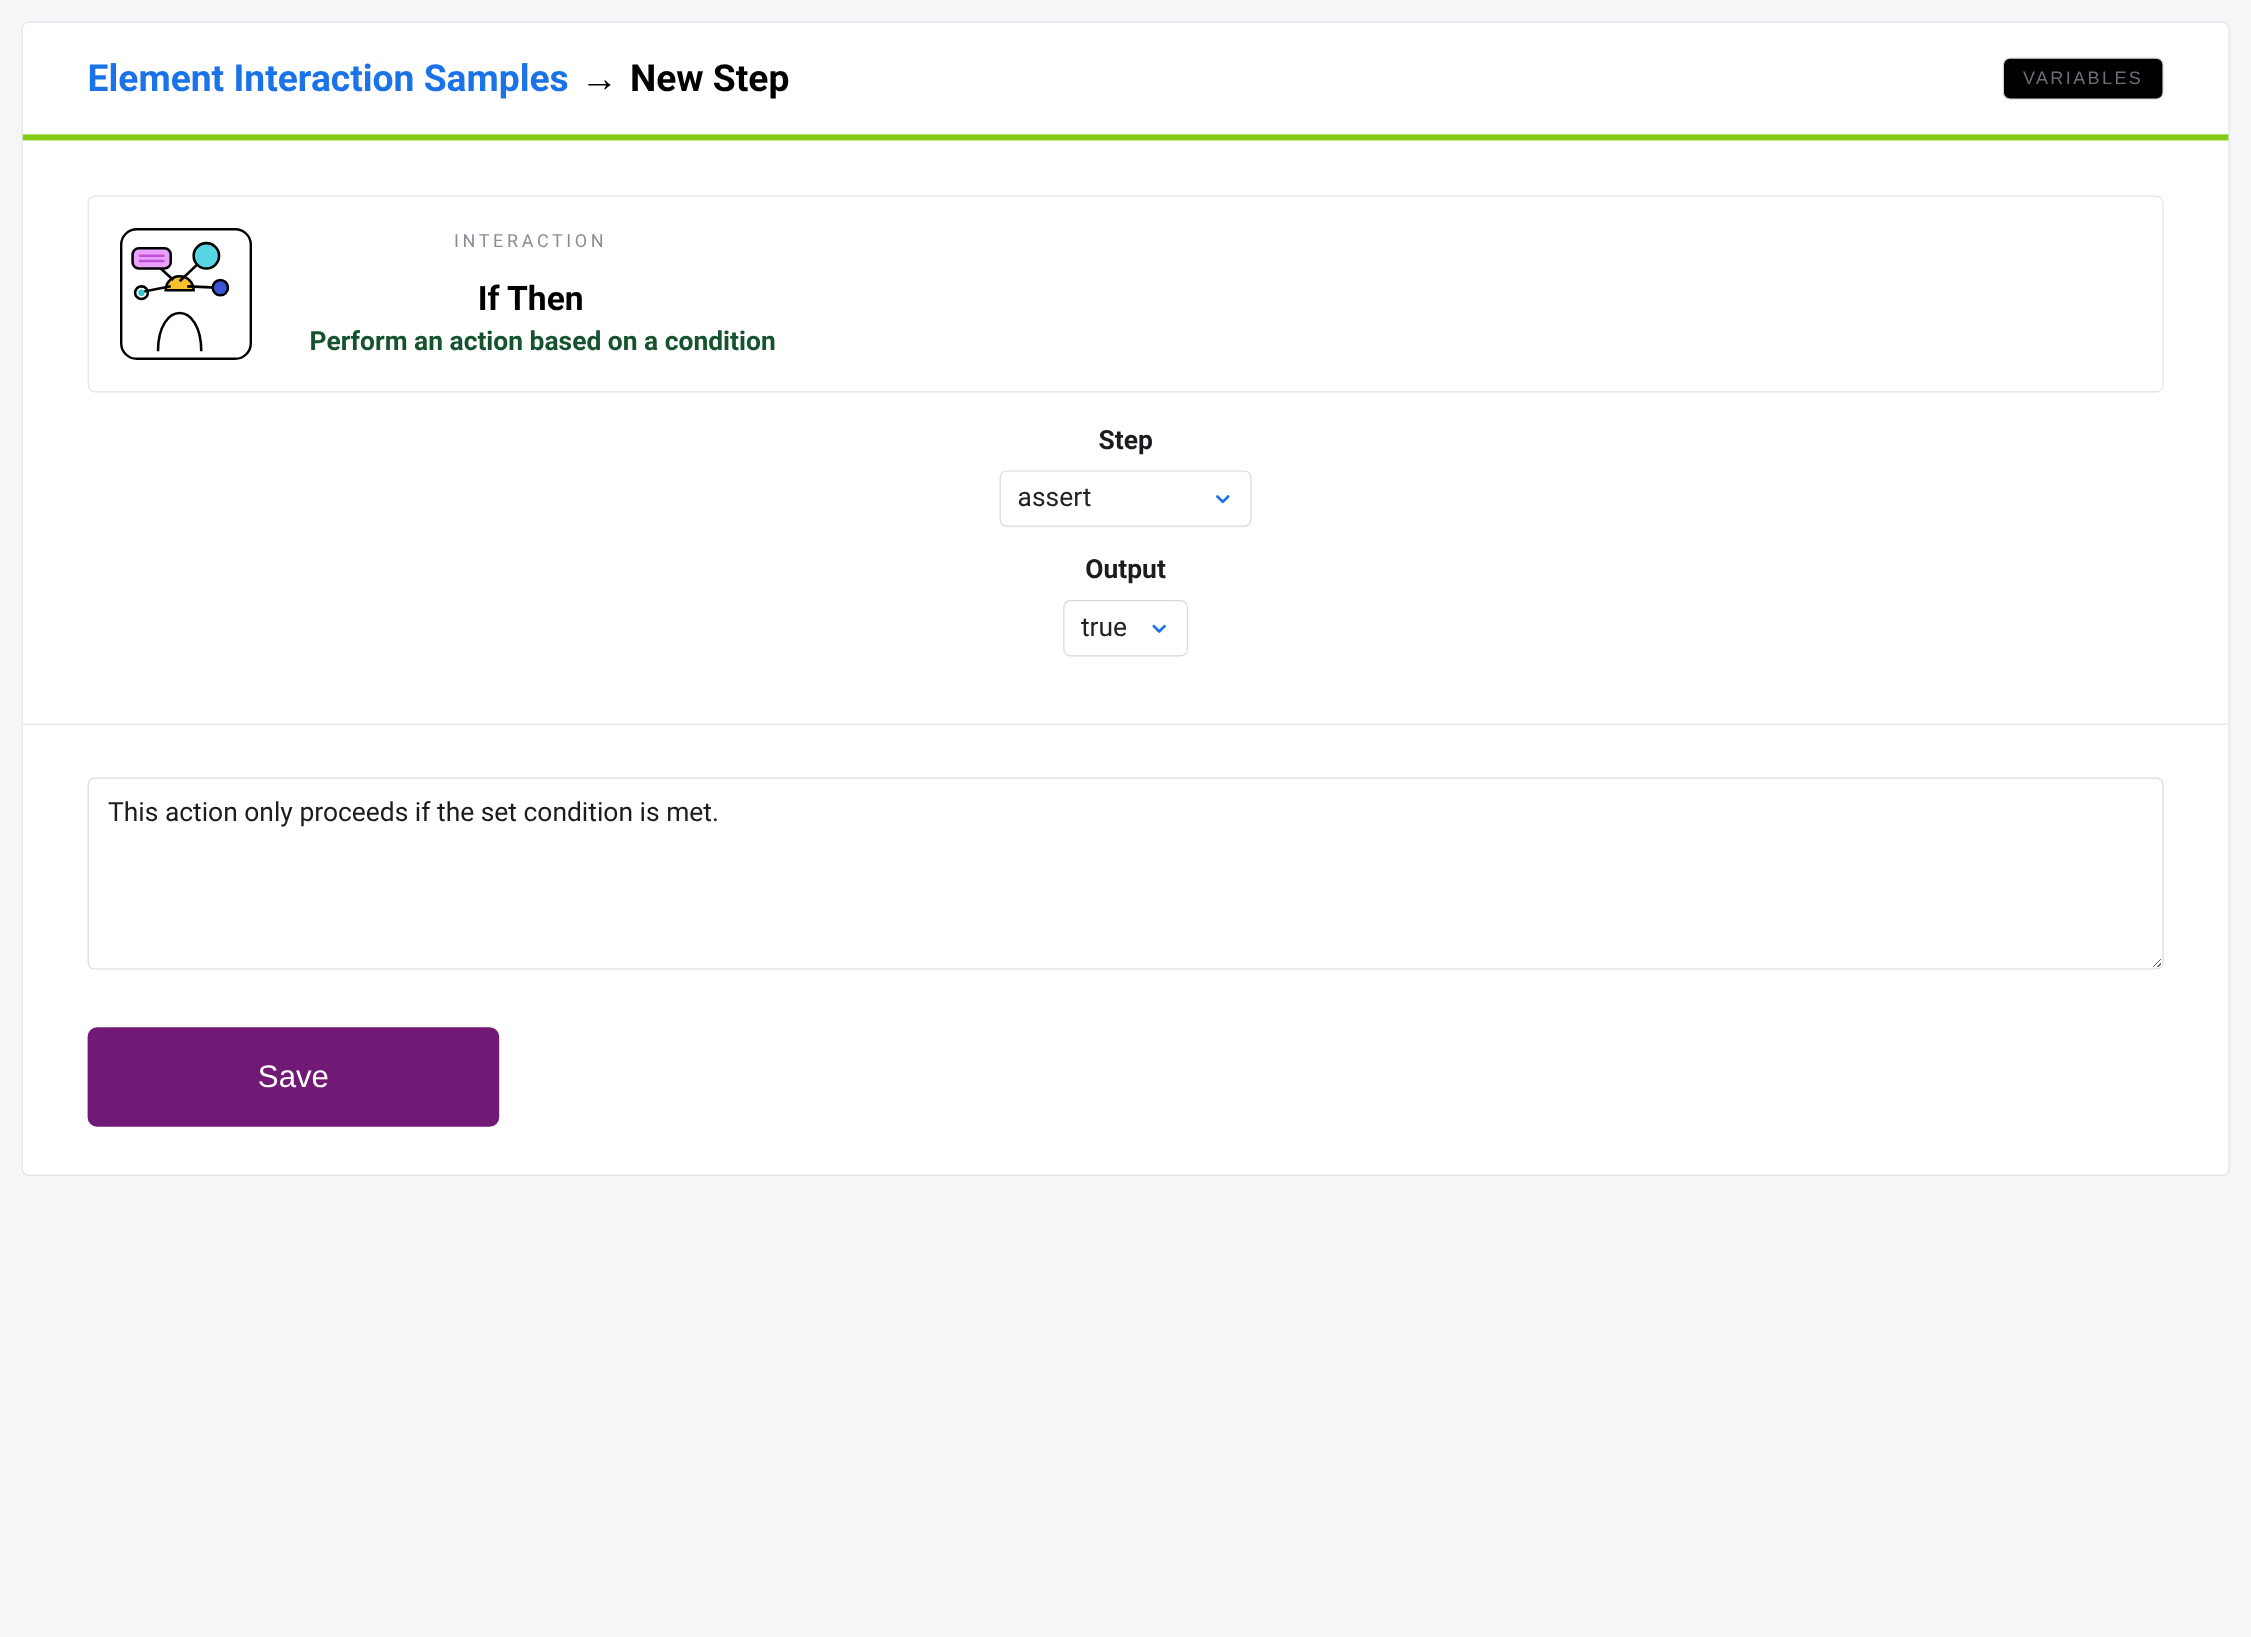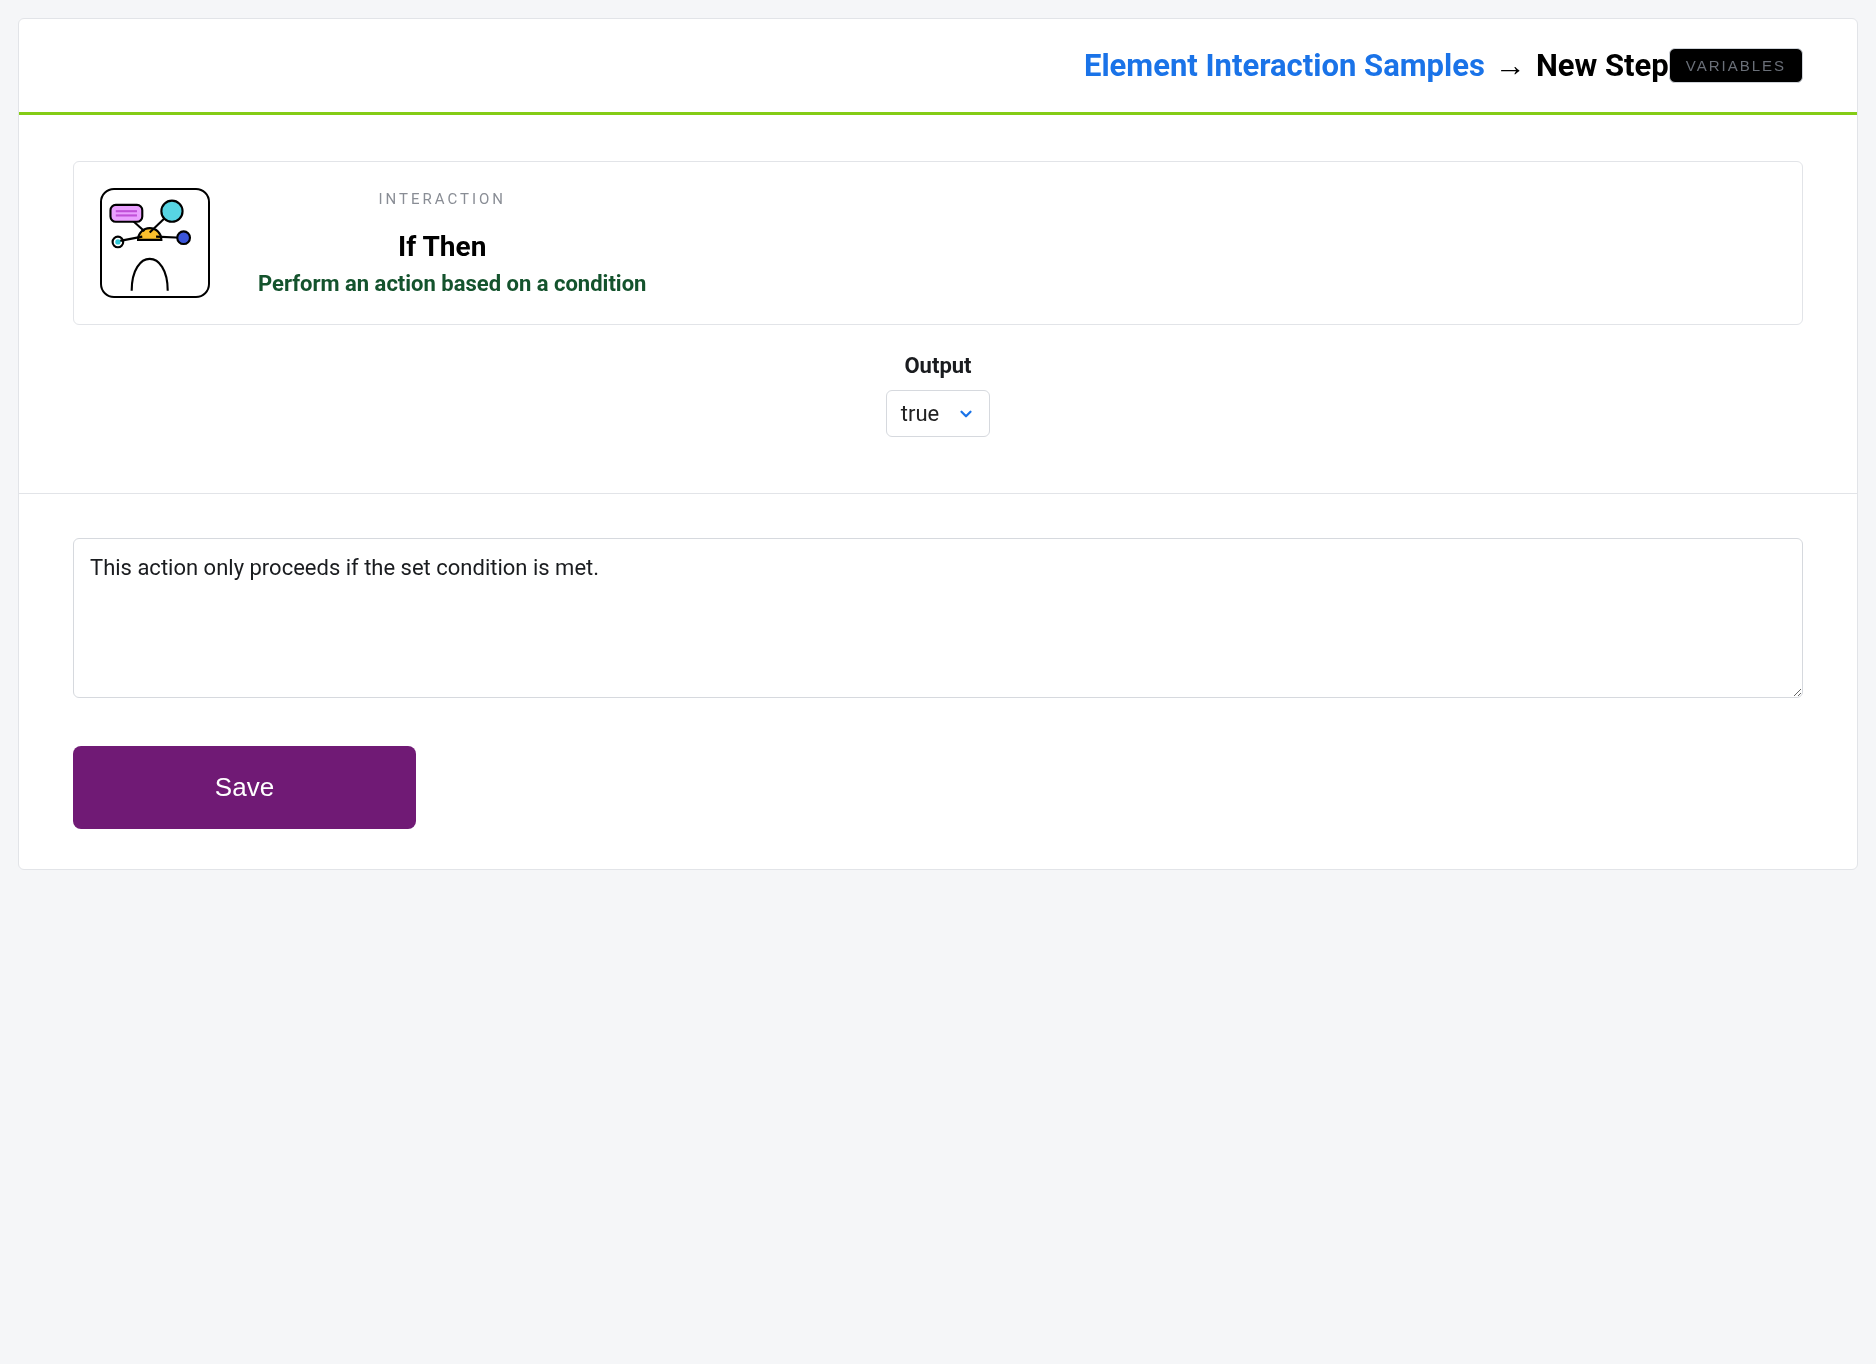--- a/index.html
+++ b/index.html
@@ -9,23 +9,23 @@
       padding: 18px;
     }
     .page-container {
       background: #fff;
       border: 1px solid #e2e4e8;
       border-radius: 6px;
       width: 100%;
     }
     .header {
       padding: 28px 54px 28px 54px;
-      border-bottom: 3px solid #84cc16;
-      display: flex;
-      justify-content: flex-end;
+      border-bottom: 5px solid #84cc16;
+      display: flex;
+      justify-content: space-between;
       align-items: center;
     }
     .breadcrumb {
       font-size: 31px;
       font-weight: 700;
       display: flex;
       align-items: center;
       gap: 10px;
     }
     .breadcrumb-link {
@@ -193,20 +193,31 @@
           <circle cx="15" cy="49" r="2.5" fill="#2ec7d6"></circle>
         </svg>
       </span>
       <div class="interaction-text">
         <span class="interaction-label">INTERACTION</span>
         <span class="interaction-title">If Then</span>
         <span class="interaction-desc">Perform an action based on a condition</span>
       </div>
     </div>
 
+    <div class="form-group">
+      <label class="form-label">Step</label>
+      <div class="select-control wide">
+        <span>assert</span>
+        <span class="chevron">
+          <svg width="18" height="18" viewBox="0 0 24 24" fill="none" stroke="#1a73e8" stroke-width="3" stroke-linecap="round" stroke-linejoin="round">
+              <polyline points="6 9 12 15 18 9"></polyline>
+            </svg>
+        </span>
+      </div>
+    </div>
 
     <div class="form-group">
       <label class="form-label">Output</label>
       <div class="select-control">
         <span>true</span>
         <span class="chevron">
           <svg width="18" height="18" viewBox="0 0 24 24" fill="none" stroke="#1a73e8" stroke-width="3" stroke-linecap="round" stroke-linejoin="round">
               <polyline points="6 9 12 15 18 9"></polyline>
             </svg>
         </span>

